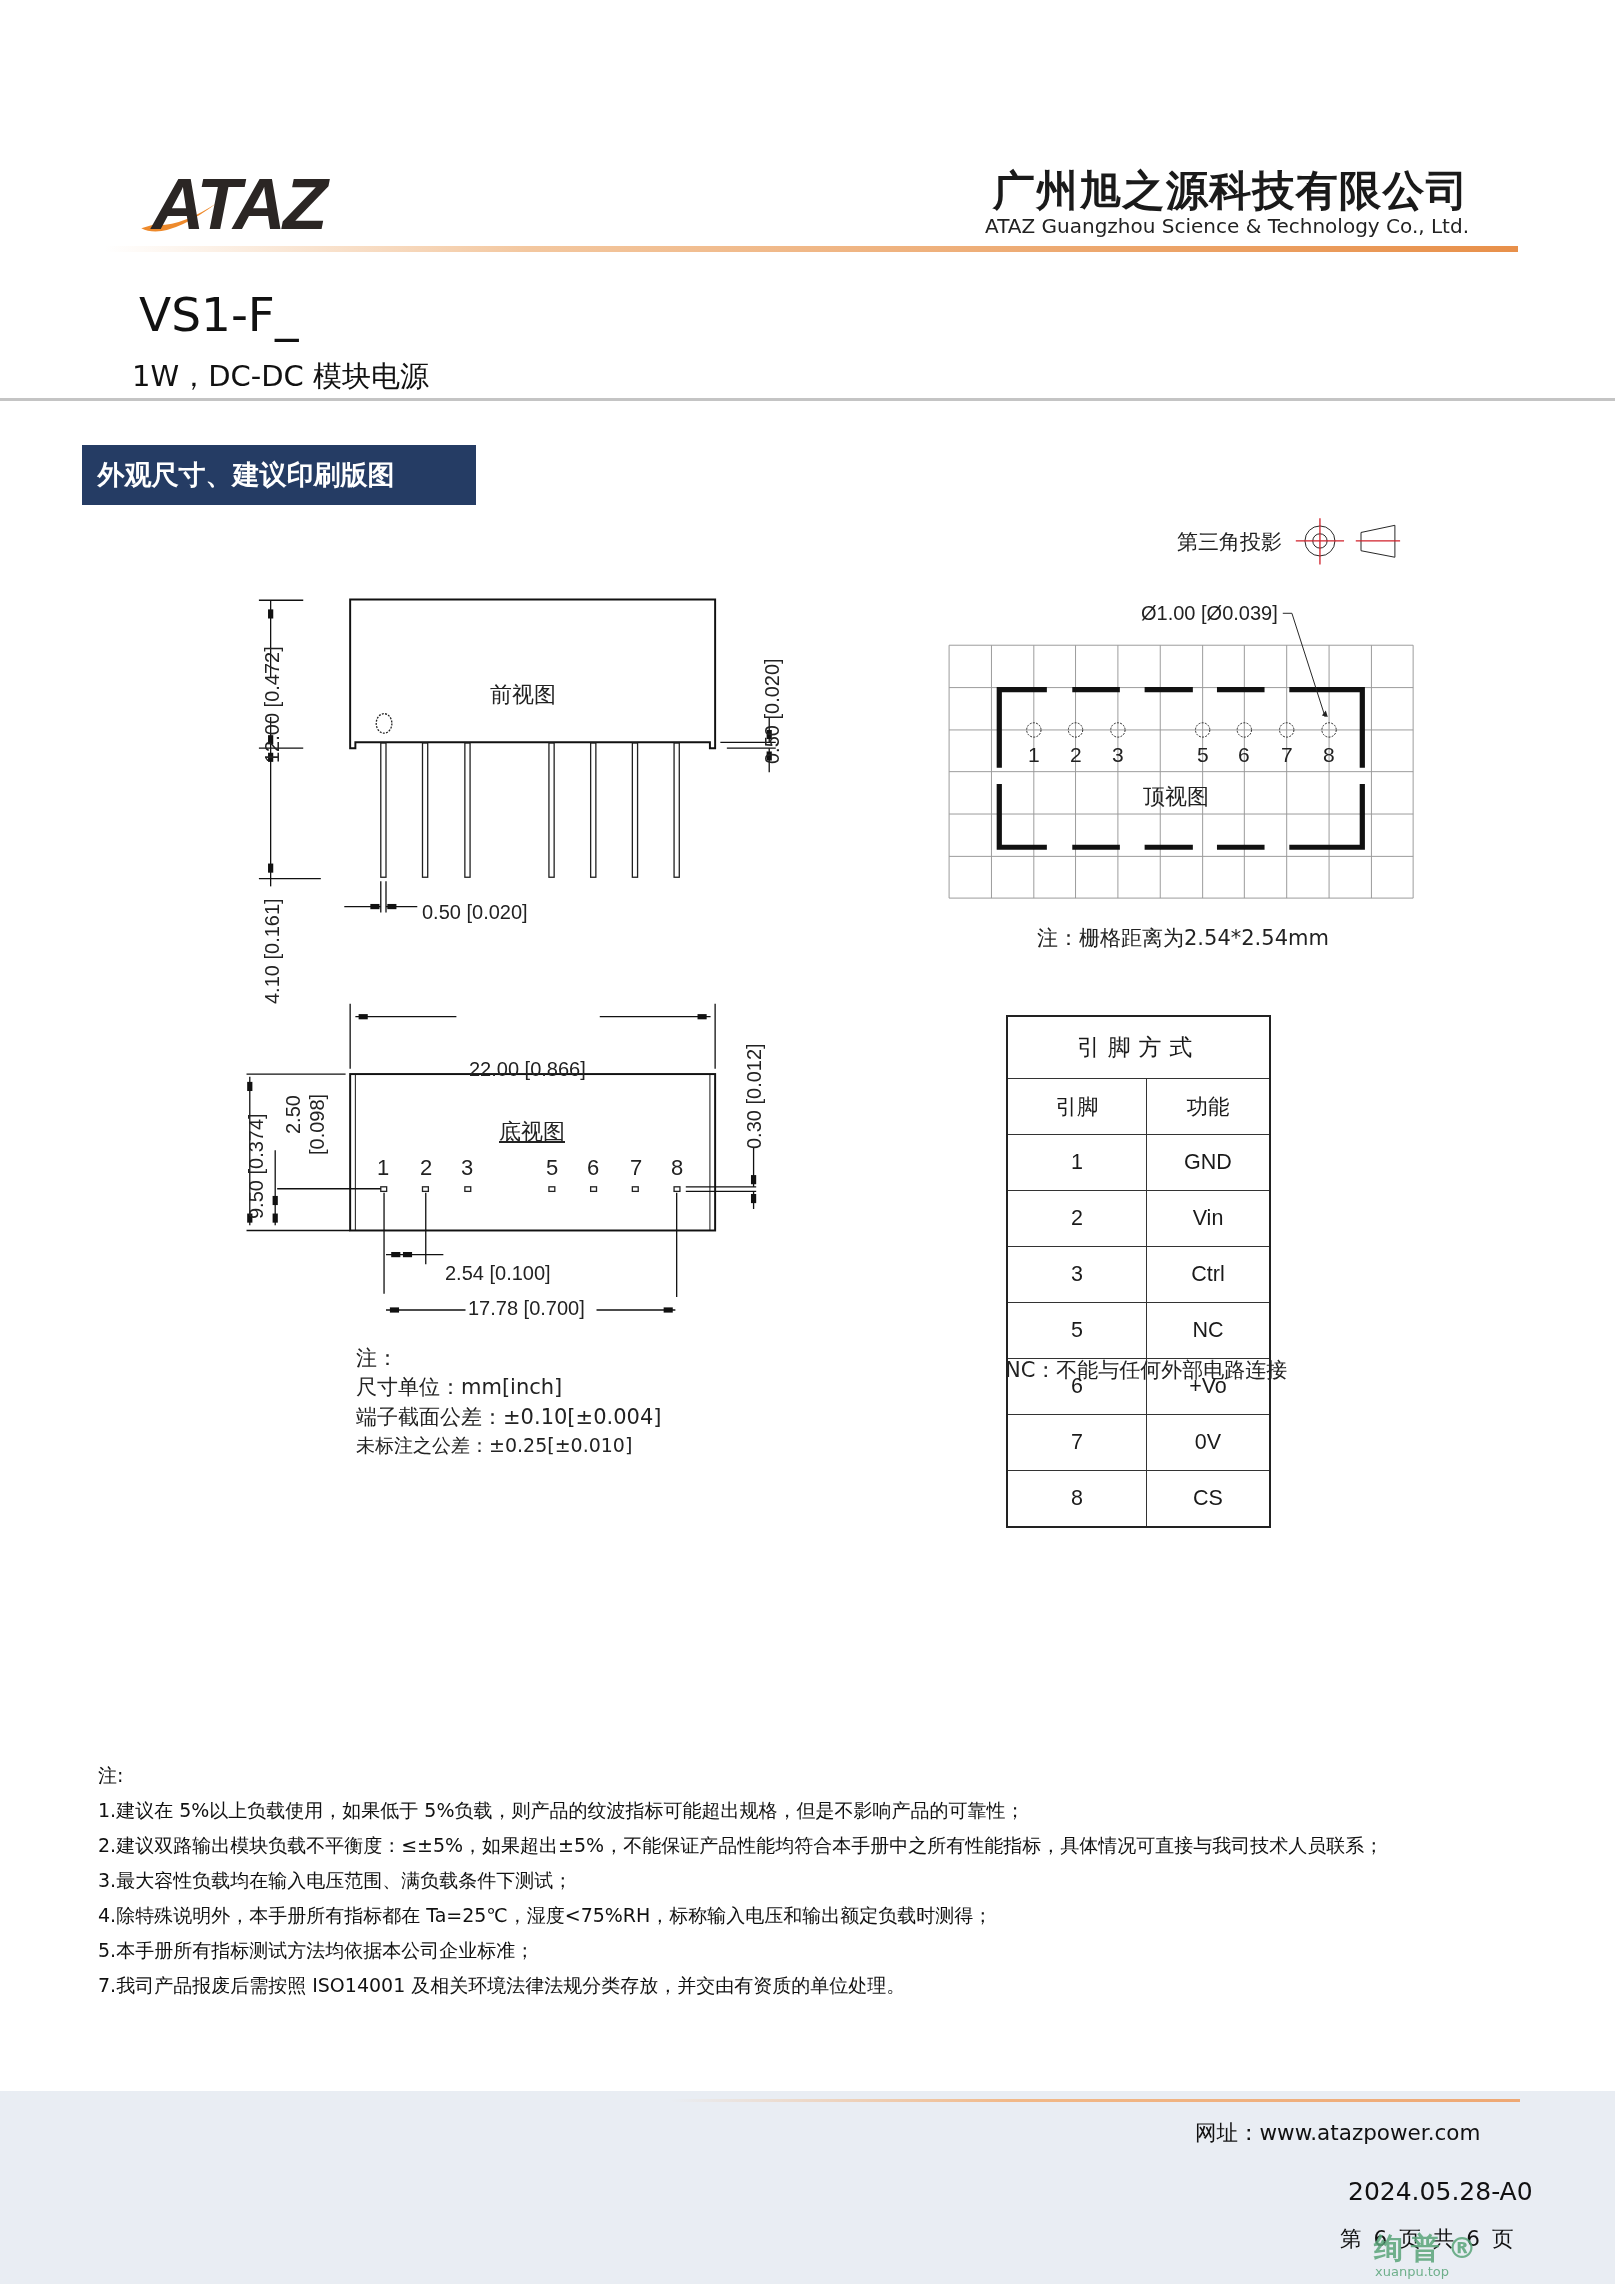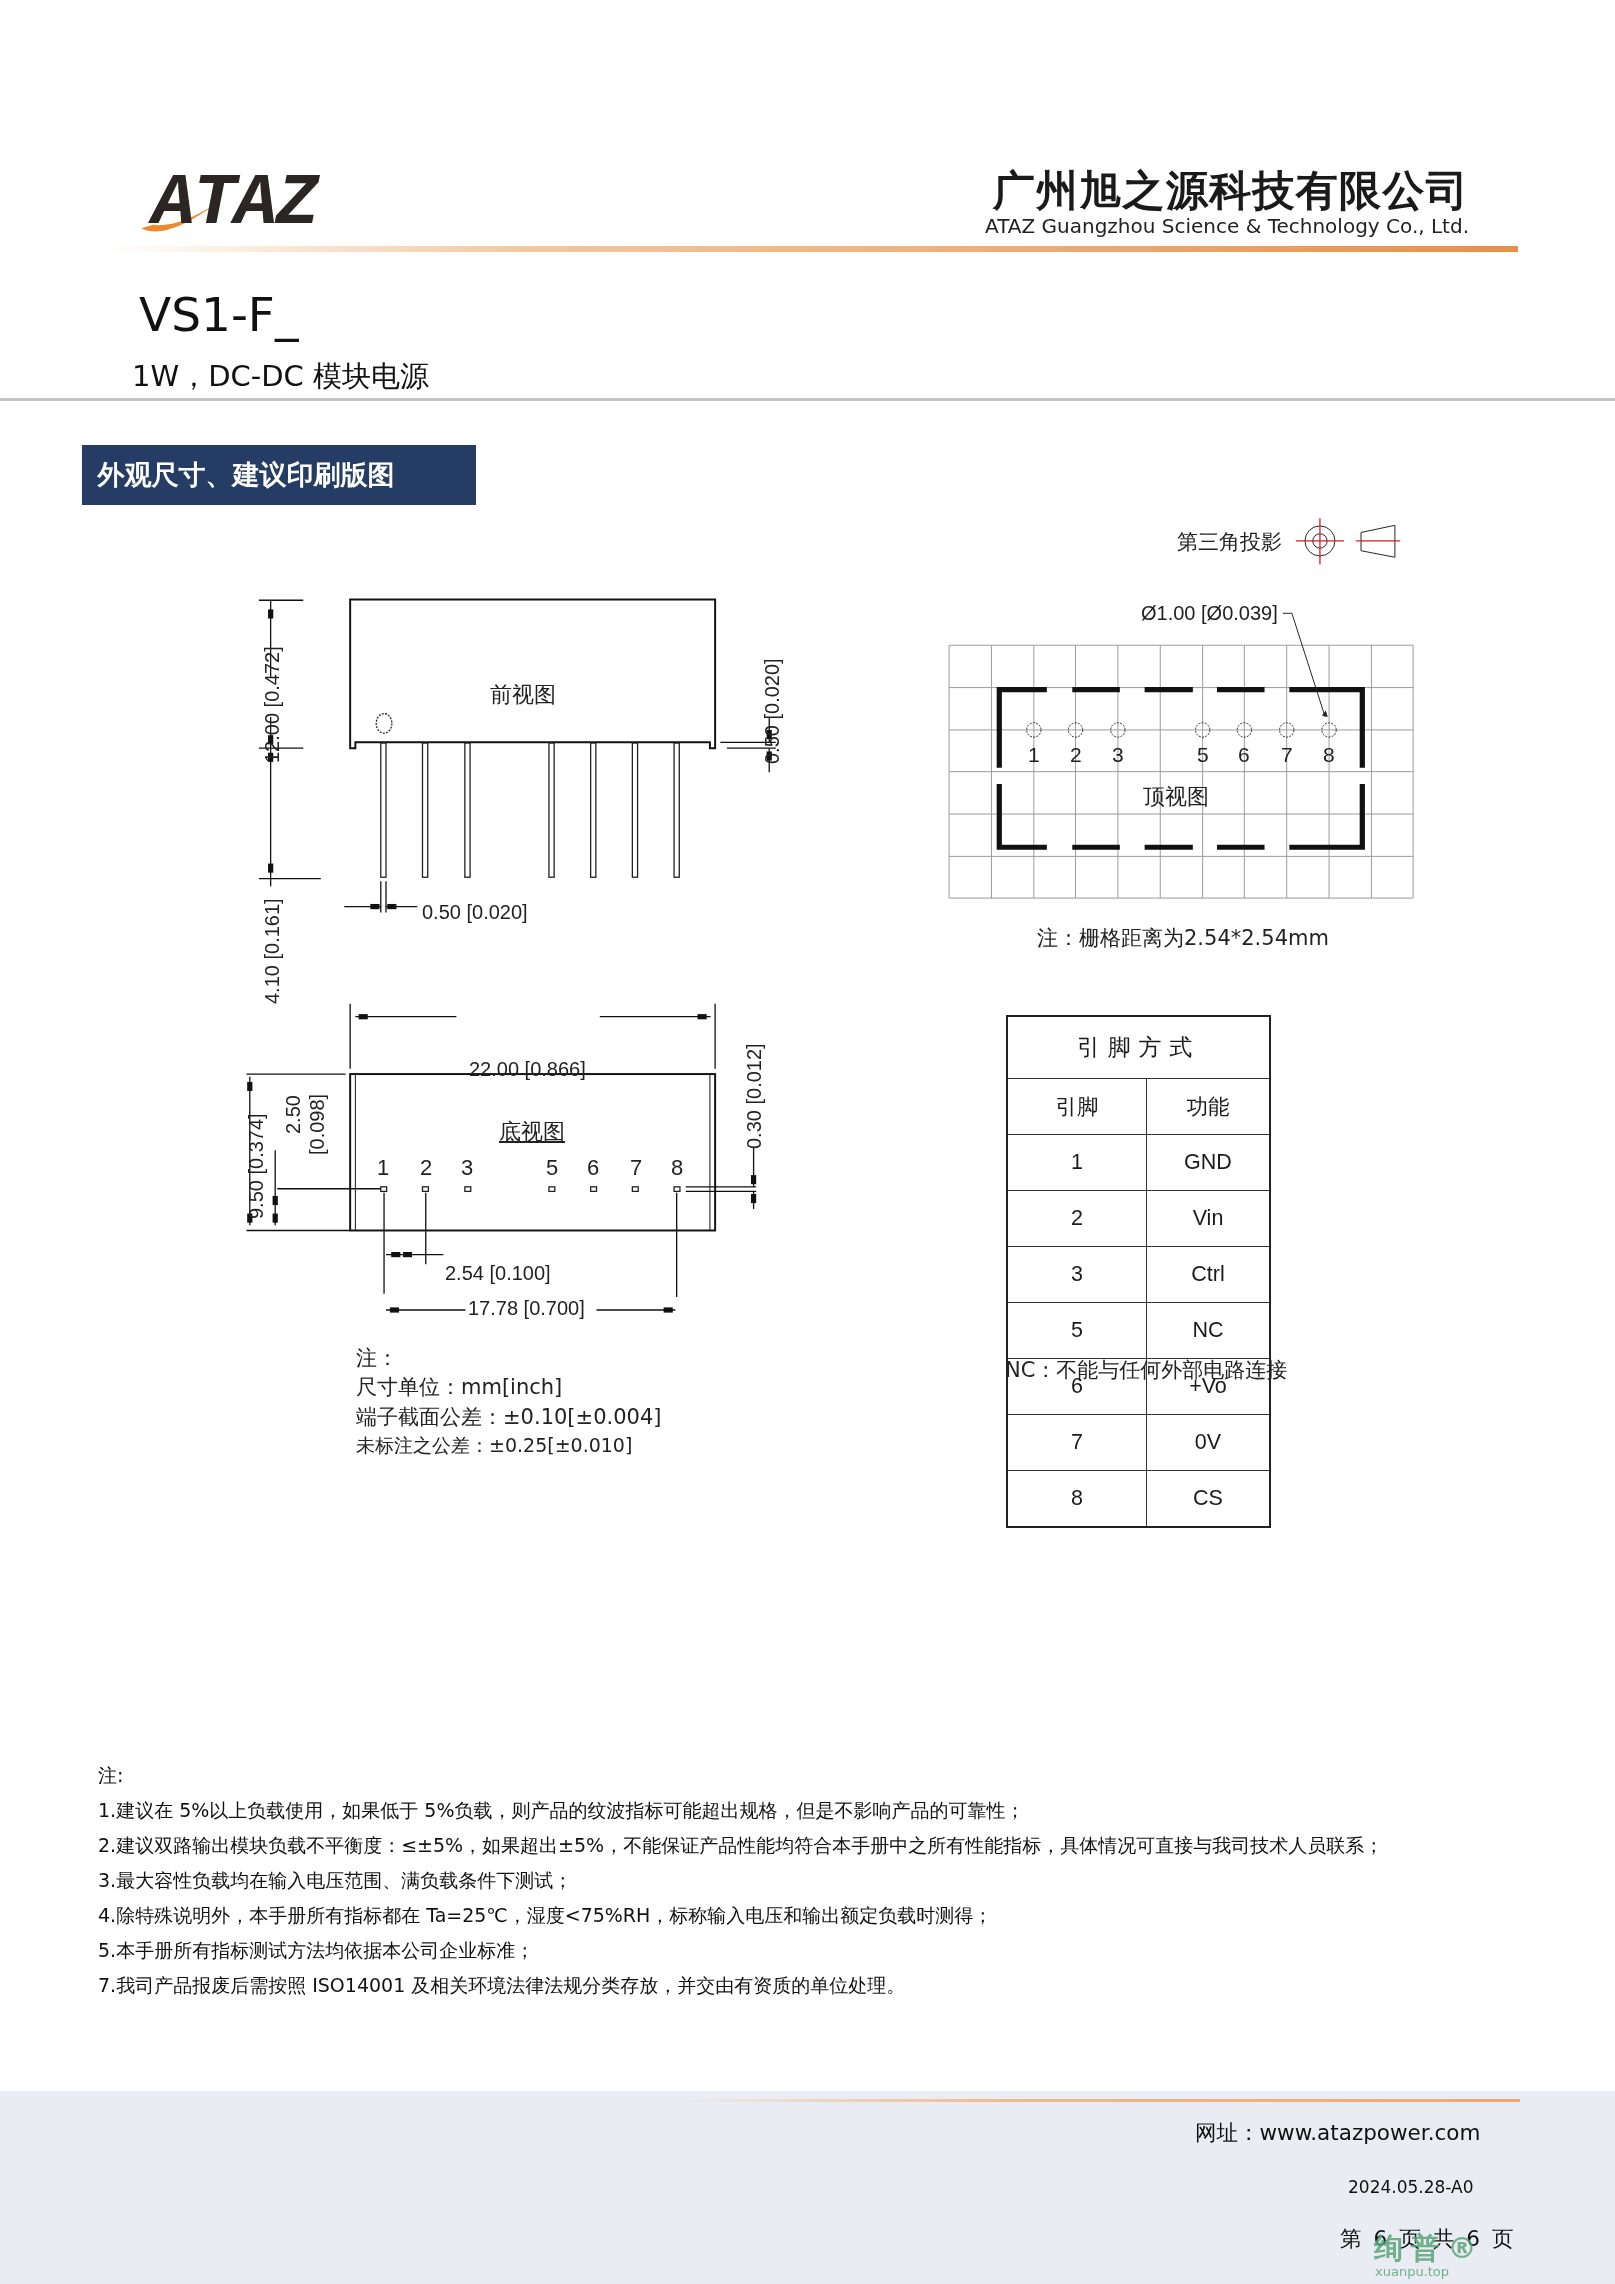--- a/index.html
+++ b/index.html
@@ -25,33 +25,33 @@
   .pin-table .col1 { width:114px; }
   .pin-table .col2 { width:98px; }
   .pin-table .caption { height:37px; font-size:23px; letter-spacing:7.8px; font-family:"DejaVu Sans", sans-serif; }
   
   .notes { left:98px; top:1763px; font-size:19px; color:#111; }
   .notes div { height:35px; }
   
   .footer { left:0; top:2091px; width:1616px; height:193px; background:#e9edf3; }
   .footer-rule { left:671px; top:2099px; width:849px; height:2.6px; background:linear-gradient(to right, rgba(240,170,120,0) 0%, #f1b888 40%, #eea874 100%); }
   .website { left:1195px; top:2118px; font-size:21.5px; color:#111; }
-  .date { left:1348px; top:2177px; font-size:17px; color:#111; }
+  .date { left:1348px; top:2177px; font-size:25px; color:#111; }
   .pagenum { left:1340px; top:2224px; font-size:21.5px; color:#111; letter-spacing:2.6px; }
   .watermark { left:1374px; top:2229px; color:#5aa57a; font-size:29px; font-weight:bold; opacity:0.85; letter-spacing:7.8px;text-align:center; }
   .watermark-sub { left:1375px; top:2264px; color:#5aa57a; font-size:13px; opacity:0.85; }
 </style>
 </head>
 <body>
 
 <div class="abs logo">
   <svg width="209" height="72" viewBox="0 0 320 110">
     <path d="M2 95 Q40 115 120 55 Q60 95 20 90 Z" fill="#ee8a2c"></path>
   </svg>
-  <span class="abs" style="left:11.7px;top:-3.9px;font-family:Liberation Mono, monospace;font-weight:bold;font-style:italic;font-size:73px;color:#2b2624;letter-spacing:-2.6px;">ATAZ</span>
+  <span class="abs" style="left:11.7px;top:-3.9px;font-family:Liberation Sans, sans-serif;font-weight:bold;font-style:italic;font-size:73px;color:#2b2624;letter-spacing:-2.6px;">ATAZ</span>
 </div>
 <div class="abs company-cn">广州旭之源科技有限公司</div>
 <div class="abs company-en">ATAZ Guangzhou Science &amp; Technology Co., Ltd.</div>
 <div class="abs header-rule"></div>
 
 <div class="abs model">VS1-F_</div>
 <div class="abs subtitle">1W，DC-DC 模块电源</div>
 <div class="abs sub-rule"></div>
 
 <div class="abs section-banner">外观尺寸、建议印刷版图</div>

